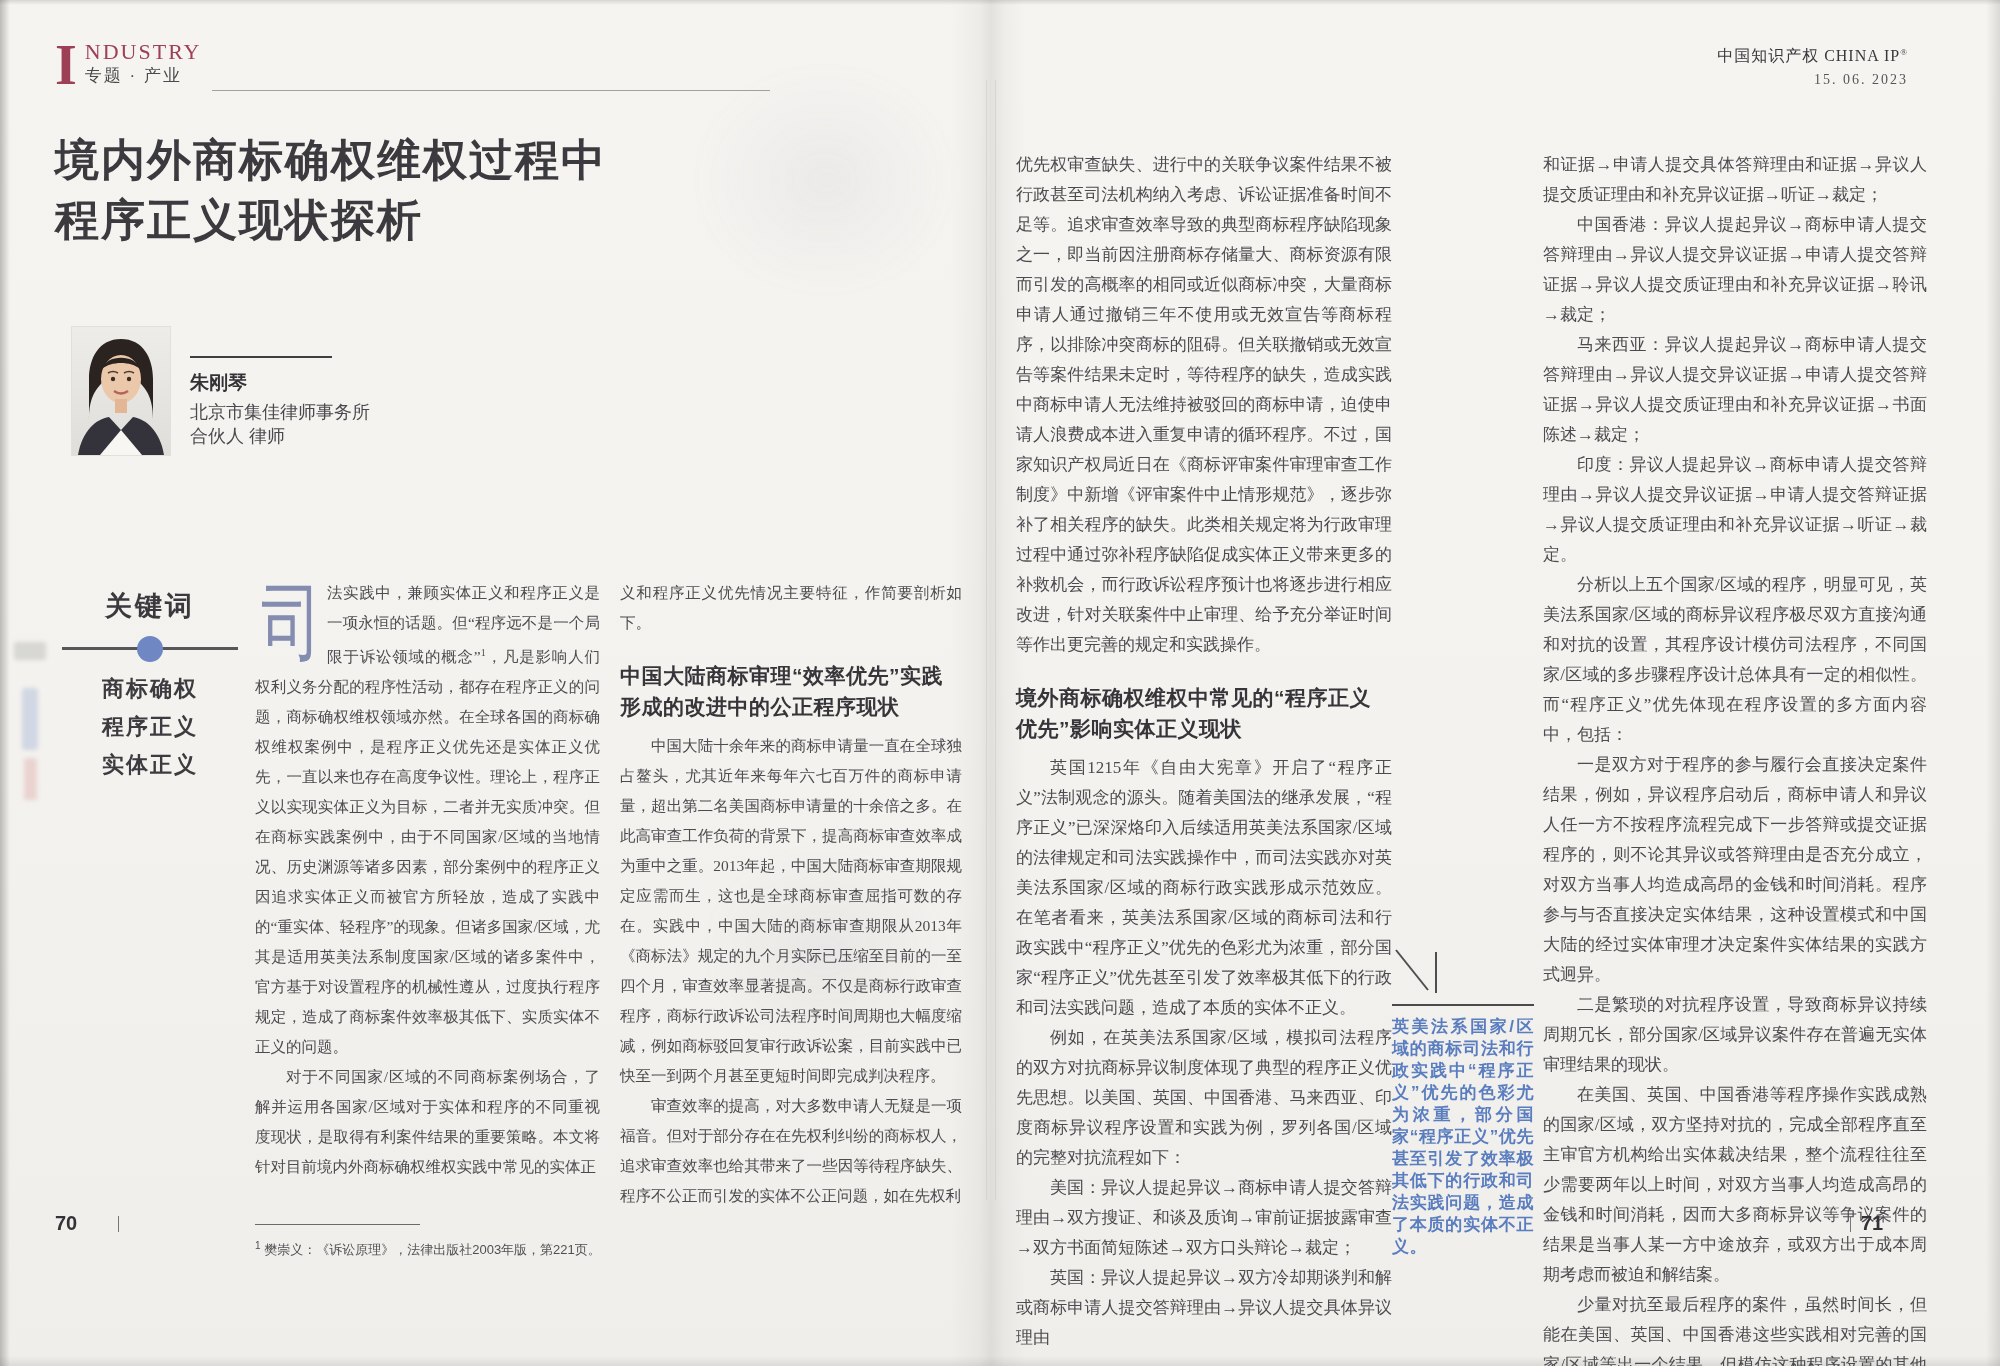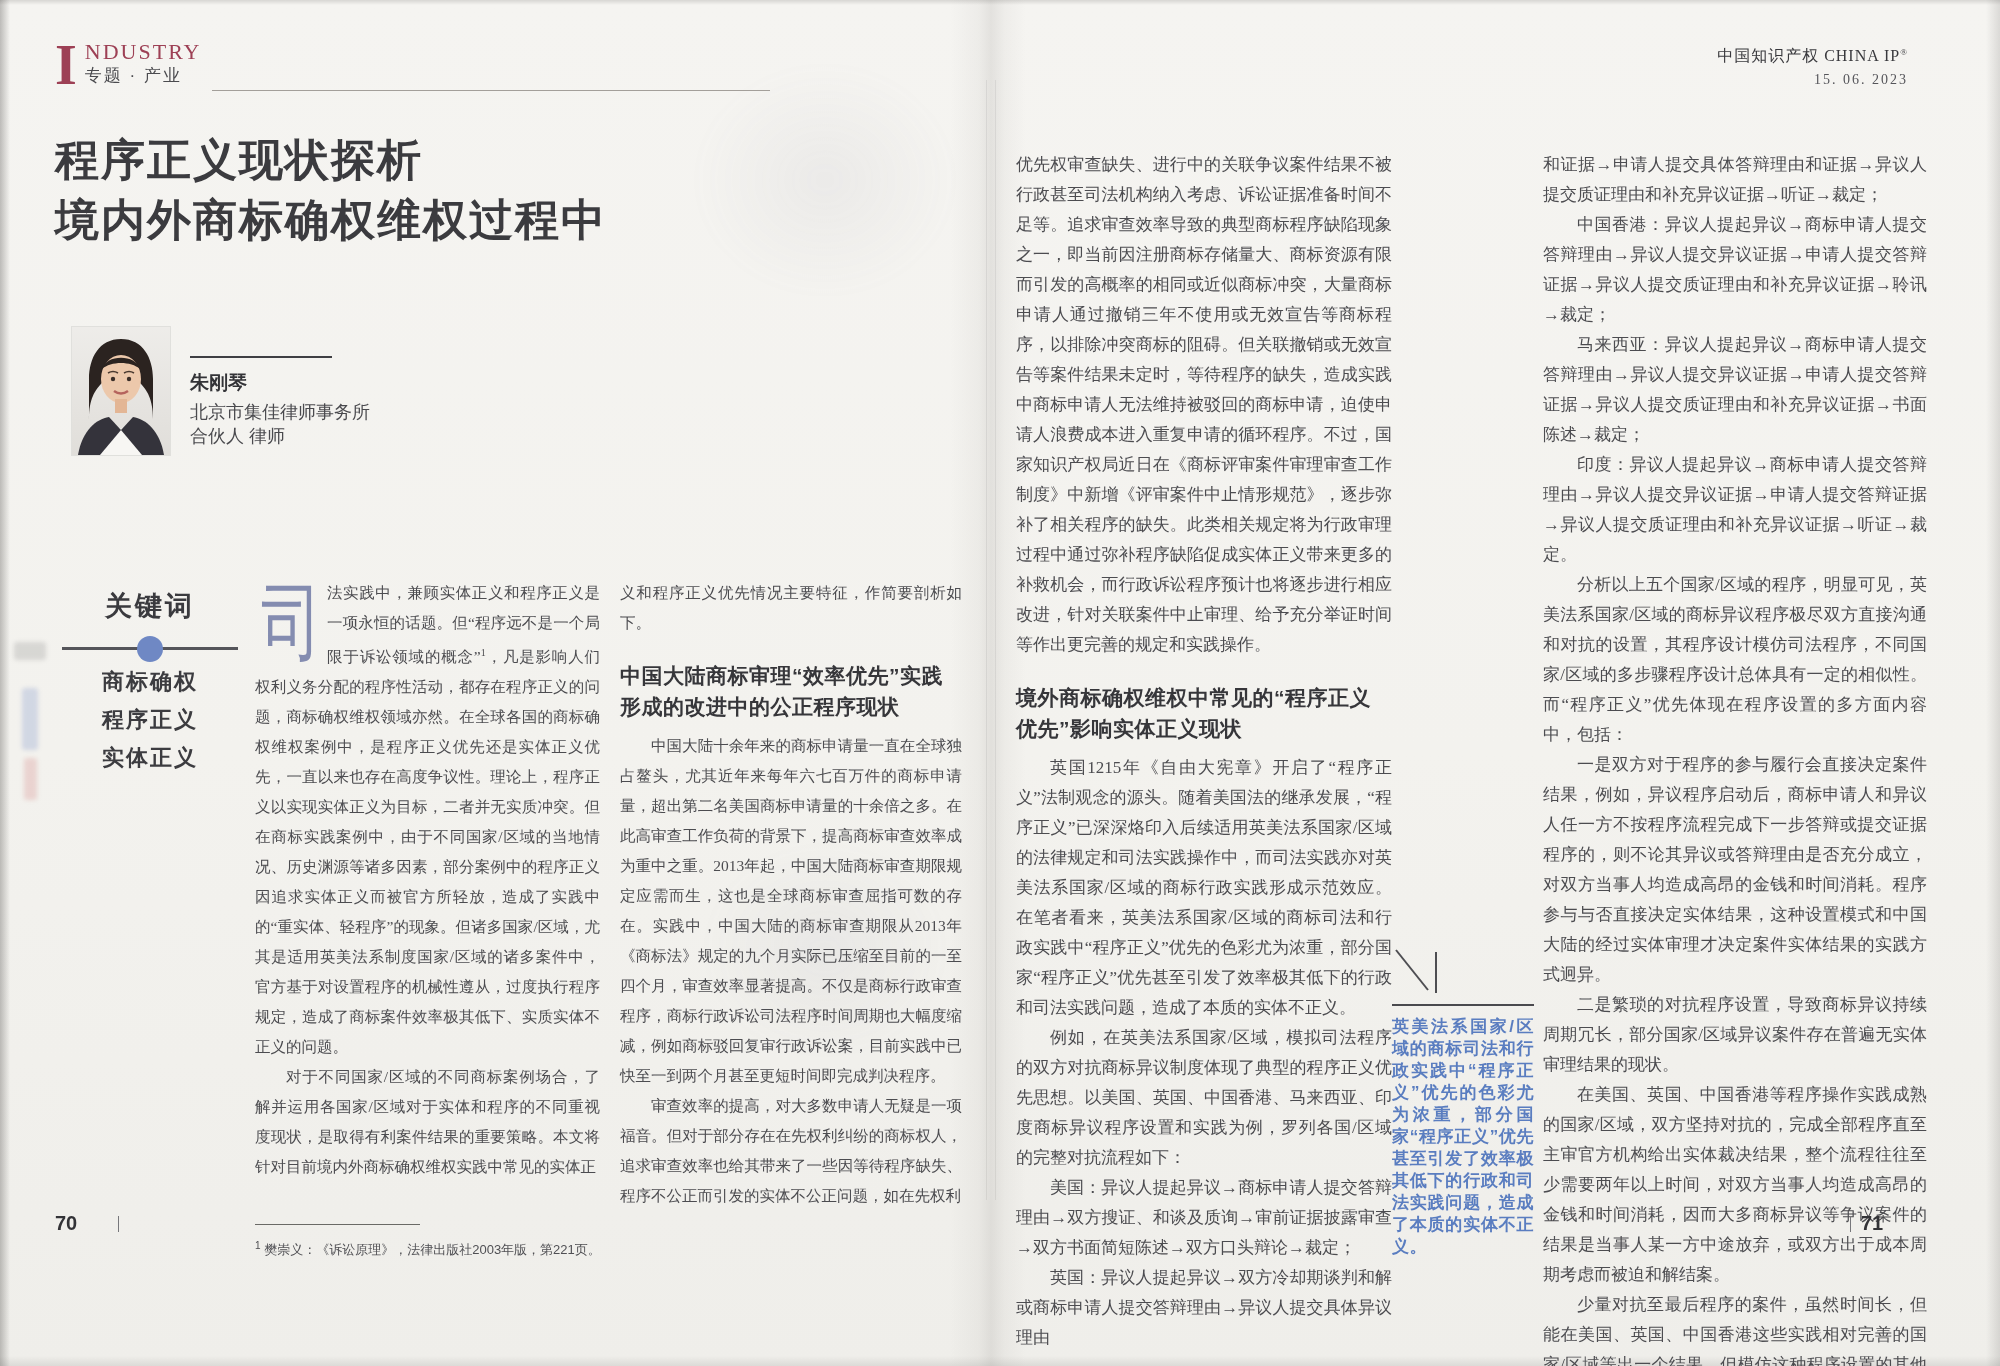--- a/index.html
+++ b/index.html
@@ -98,22 +98,22 @@
     </span>
   </div>
   <div class="abs header-rule" style="left:212px;top:90px;width:558px;"></div>
 
   <div class="abs hdr-right" style="left:1500px;top:46px;width:408px;">
     <div class="hdr-brand"><span>中国知识产权 CHINA IP</span><sup>®</sup></div>
     <div class="hdr-date">15. 06. 2023</div>
   </div>
 
   <div class="abs title" style="left:55px;top:130px;width:700px;">
+    <div>境内外商标确权维权过程中</div>
     <div>程序正义现状探析</div>
-    <div>境内外商标确权维权过程中</div>
   </div>
 
   <div class="abs photo" style="left:72px;top:327px;">
     <svg width="98" height="128" viewBox="0 0 98 128" xmlns="http://www.w3.org/2000/svg">
       <rect width="98" height="128" fill="#e8e6e2"></rect>
       <rect width="98" height="128" fill="url(#g)" opacity="0.25"></rect>
       <defs>
           <linearGradient id="g" x1="0" y1="0" x2="0" y2="1">
             <stop offset="0" stop-color="#ffffff"></stop>
             <stop offset="1" stop-color="#c9c6c1"></stop>
@@ -137,21 +137,21 @@
   <div class="abs author-name" style="left:190px;top:370px;">朱刚琴</div>
   <div class="abs author-line" style="left:190px;top:400px;">北京市集佳律师事务所</div>
   <div class="abs author-line" style="left:190px;top:424px;">合伙人 律师</div>
 
   <div class="abs kw" style="left:60px;top:588px;">
     <div class="kw-head">关键词</div>
     <div class="kw-rulewrap">
       <div class="kw-rule"></div>
       <div class="kw-dot"></div>
     </div>
-    <div style="margin-top:1px;">
+    <div style="margin-top:8px;">
       <div class="kw-item">商标确权</div>
       <div class="kw-item">程序正义</div>
       <div class="kw-item">实体正义</div>
     </div>
   </div>
 
   <div class="abs col left-body" style="left:255px;top:578px;width:345px;">
     <p><span class="dropcap">司</span><span>法实践中，兼顾实体正义和程序正义是一项永恒的话题。但“程序远不是一个局限于诉讼领域的概念”</span><sup class="fn">1</sup><span>，凡是影响人们权利义务分配的程序性活动，都存在程序正义的问题，商标确权维权领域亦然。在全球各国的商标确权维权案例中，是程序正义优先还是实体正义优先，一直以来也存在高度争议性。理论上，程序正义以实现实体正义为目标，二者并无实质冲突。但在商标实践案例中，由于不同国家/区域的当地情况、历史渊源等诸多因素，部分案例中的程序正义因追求实体正义而被官方所轻放，造成了实践中的“重实体、轻程序”的现象。但诸多国家/区域，尤其是适用英美法系制度国家/区域的诸多案件中，官方基于对设置程序的机械性遵从，过度执行程序规定，造成了商标案件效率极其低下、实质实体不正义的问题。</span></p>
     <p class="indent">对于不同国家/区域的不同商标案例场合，了解并运用各国家/区域对于实体和程序的不同重视度现状，是取得有利案件结果的重要策略。本文将针对目前境内外商标确权维权实践中常见的实体正</p>
   </div>

